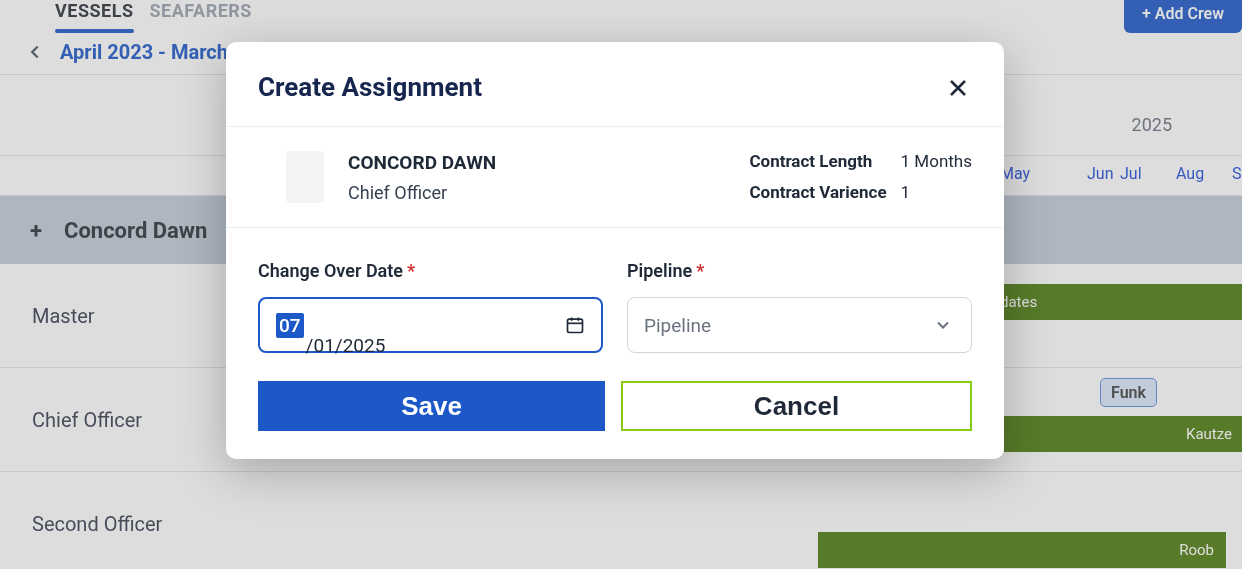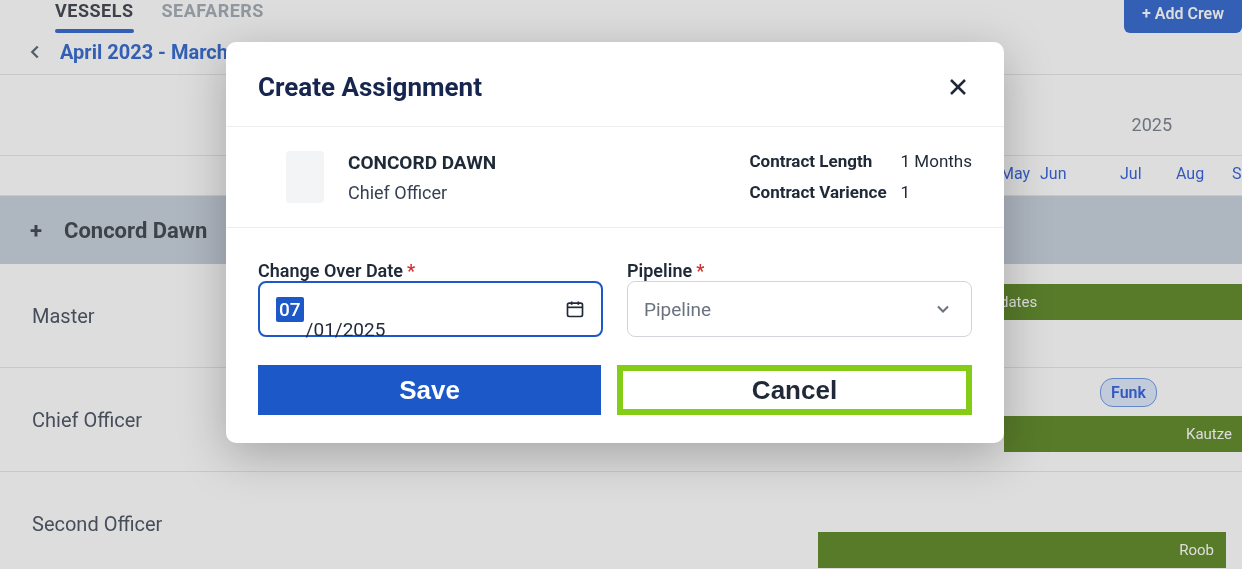--- a/index.html
+++ b/index.html
@@ -2,21 +2,21 @@
 <html><head>
 <meta charset="utf-8">
 <style>
 * { box-sizing: border-box; margin: 0; padding: 0; }
 body { font-family: -apple-system, BlinkMacSystemFont, "Segoe UI", Roboto, Arial, sans-serif; background: #fff; width: 1242px; height: 569px; overflow: hidden; position: relative; }
 
 
 .bg { position: absolute; inset: 0; background: #fff; }
 .bg-dim { position: absolute; inset: 0; background: rgba(120,120,120,0.25); }
 
-.tabs { display: flex; gap: 28px; padding: 0 55px; align-items: flex-start; height: 22px; }
+.tabs { display: flex; gap: 16px; padding: 0 55px; align-items: flex-start; height: 22px; }
 .tab { font-size: 18px; font-weight: 700; color: #9aa2ad; letter-spacing: 0.5px; position: relative; padding-bottom: 8px; }
 .tab.active { color: #2b323a; }
 .tab.active::after { content: ""; position: absolute; left: 0; right: 0; bottom: -4px; height: 4px; background: #1d58c8; border-radius: 2px; }
 
 .add-crew { position: absolute; right: 0; top: -6px; background: #1d58c8; color: #fff; font-weight: 600; padding: 10px 18px; border-radius: 6px; font-size: 16px; }
 
 .range-bar { display: flex; align-items: center; gap: 14px; padding: 18px 24px 10px; border-bottom: 1px solid #e1e4e8; }
 .chev-left { width: 22px; height: 22px; display: inline-block; color: #4a5563; }
 .range-text { color: #1d58c8; font-weight: 700; font-size: 20px; }
 
@@ -26,54 +26,54 @@
 .month-row { position: absolute; top: 60px; left: 0; right: 0; height: 40px; border-bottom: 1px solid #e1e4e8; }
 .month-lbl { position: absolute; top: 8px; color: #1d4ed8; font-size: 16px; }
 
 .vessel-row { position: absolute; top: 100px; left: 0; right: 0; height: 68px; background: #c1cbd9; display: flex; align-items: center; padding-left: 30px; gap: 22px; }
 .plus-icon { font-size: 22px; font-weight: 700; color: #2b323a; }
 .vessel-name { font-size: 22px; font-weight: 700; color: #2b323a; }
 
 .rank-row { position: absolute; left: 0; right: 0; height: 104px; border-bottom: 1px solid #e1e4e8; padding-left: 32px; display: flex; align-items: center; }
 .rank-lbl { font-size: 20px; color: #374151; }
 .bar { position: absolute; background: #4d7c0f; height: 36px; color: #fff; display: flex; align-items: center; padding: 0 12px; font-size: 15px; }
-.chip { position: absolute; background: #dbe7fb; border: 1px solid #5b8de0; color: #1d4ed8; border-radius: 13px; padding: 4px 10px; font-size: 16px; font-weight: 600; }
+.chip { position: absolute; background: #dbe7fb; border: 1px solid #5b8de0; color: #404040; border-radius: 5px; padding: 4px 10px; font-size: 16px; font-weight: 600; }
 
 
 .modal { position: absolute; left: 226px; top: 42px; width: 778px; background: #fff; border-radius: 10px; box-shadow: 0 12px 48px rgba(0,0,0,0.25); padding-bottom: 28px; }
-.modal-header { display: flex; align-items: center; justify-content: space-between; padding: 30px 32px 24px; border-bottom: 1px solid #eceef1; }
+.modal-header { display: flex; align-items: flex-end; justify-content: space-between; padding: 30px 32px 24px; border-bottom: 1px solid #eceef1; }
 .modal-title { font-size: 26px; font-weight: 700; color: #17264f; }
 .close-btn { width: 28px; height: 28px; display: flex; align-items: center; justify-content: center; cursor: pointer; color: #1f2937; }
 
 .info-row { display: flex; justify-content: space-between; padding: 24px 32px 24px 60px; border-bottom: 1px solid #eceef1; }
 .info-left { display: flex; gap: 24px; }
 .thumb { width: 38px; height: 52px; background: #f3f4f6; border-radius: 4px; }
 .vessel-info-name { font-size: 19px; font-weight: 700; color: #1f2937; margin-bottom: 8px; }
 .vessel-info-rank { font-size: 18px; color: #374151; }
 .info-right { display: grid; grid-template-columns: auto auto; column-gap: 14px; row-gap: 10px; }
 .ir-label { font-size: 17px; font-weight: 700; color: #1f2937; }
 .ir-val { font-size: 17px; color: #1f2937; }
 
 .form-row { display: flex; gap: 24px; padding: 32px 32px 28px; }
-.form-col { flex: 1; display: flex; flex-direction: column; gap: 0; }
+.form-col { flex: 1; display: flex; flex-direction: column; gap: 16px; }
 .form-label { font-size: 18px; font-weight: 600; color: #1f2937; }
 .req { color: #d12e2e; margin-left: 4px; }
 
 .date-input { position: relative; border: 2px solid #1d58c8; border-radius: 8px; height: 56px; display: flex; align-items: center; padding: 0 16px; font-size: 19px; color: #1f2937; }
 .date-day { background: #1d58c8; color: #fff; padding: 1px 3px; border-radius: 2px; font-weight: 500; text-align: center; }
 .date-rest { margin-left: 2px; margin-top: 40px; }
 .cal-icon { position: absolute; right: 16px; top: 50%; transform: translateY(-50%); color: #1f2937; }
 
 .select-input { position: relative; border: 1px solid #d1d5db; border-radius: 8px; height: 56px; display: flex; align-items: center; padding: 0 16px; font-size: 19px; color: #6b7280; }
 .sel-chev { position: absolute; right: 18px; top: 50%; transform: translateY(-50%); }
 
 .btn-row { display: flex; gap: 16px; padding: 0 32px; }
 .btn { flex: 1; height: 50px; border-radius: 0; font-size: 26px; font-weight: 600; display: flex; align-items: center; justify-content: center; cursor: pointer; border: none; }
 .btn-primary { background: #1d58c8; color: #fff; }
-.btn-secondary { background: #fff; color: #1f2937; border: 6px solid #84cc16; }
+.btn-secondary { background: #fff; color: #1f2937; border: 2px solid #84cc16; }
 
 svg { display: block; }
 </style>
 </head>
 <body>
 
 <div class="bg">
   <div class="tabs">
     <div class="tab active">VESSELS</div>
     <div class="tab">SEAFARERS</div>
@@ -88,21 +88,21 @@
     </span>
     <span class="range-text">April 2023 - March 2</span>
   </div>
 
   <div class="grid-area">
     <div class="year-row">
       <div class="year-cell">2025</div>
     </div>
     <div class="month-row">
       <span class="month-lbl" style="left:1000px">May</span>
-      <span class="month-lbl" style="left:1040px">Jun</span>
+      <span class="month-lbl" style="left:1087px">Jun</span>
       <span class="month-lbl" style="left:1120px">Jul</span>
       <span class="month-lbl" style="left:1176px">Aug</span>
       <span class="month-lbl" style="left:1232px">S</span>
     </div>
 
     <div class="vessel-row">
       <span class="plus-icon">+</span>
       <span class="vessel-name">Concord Dawn</span>
     </div>
 

